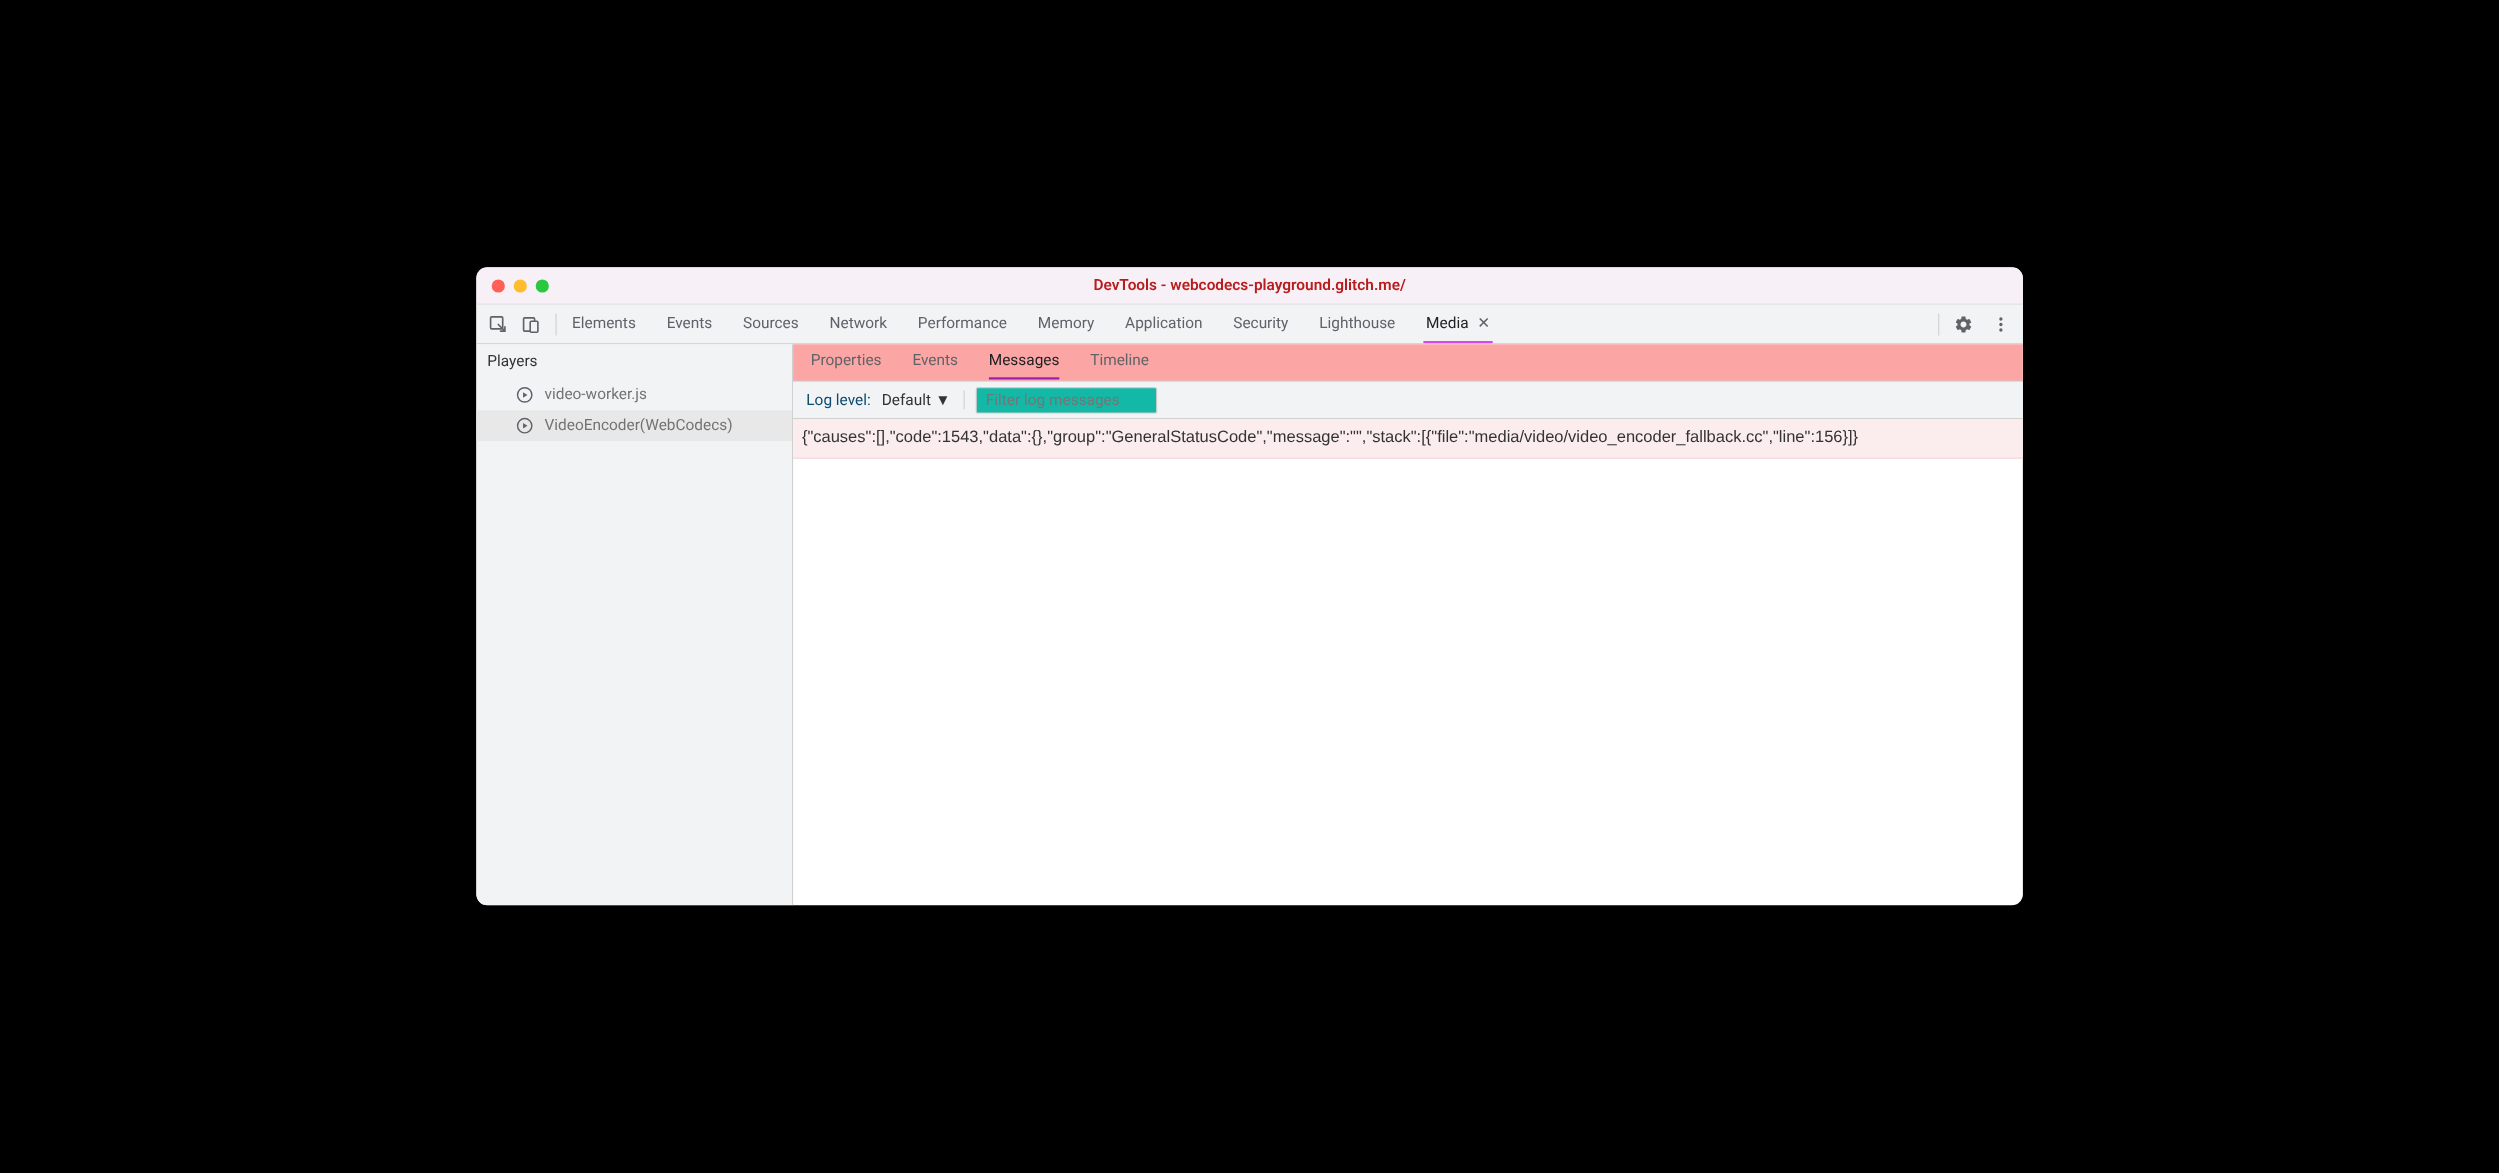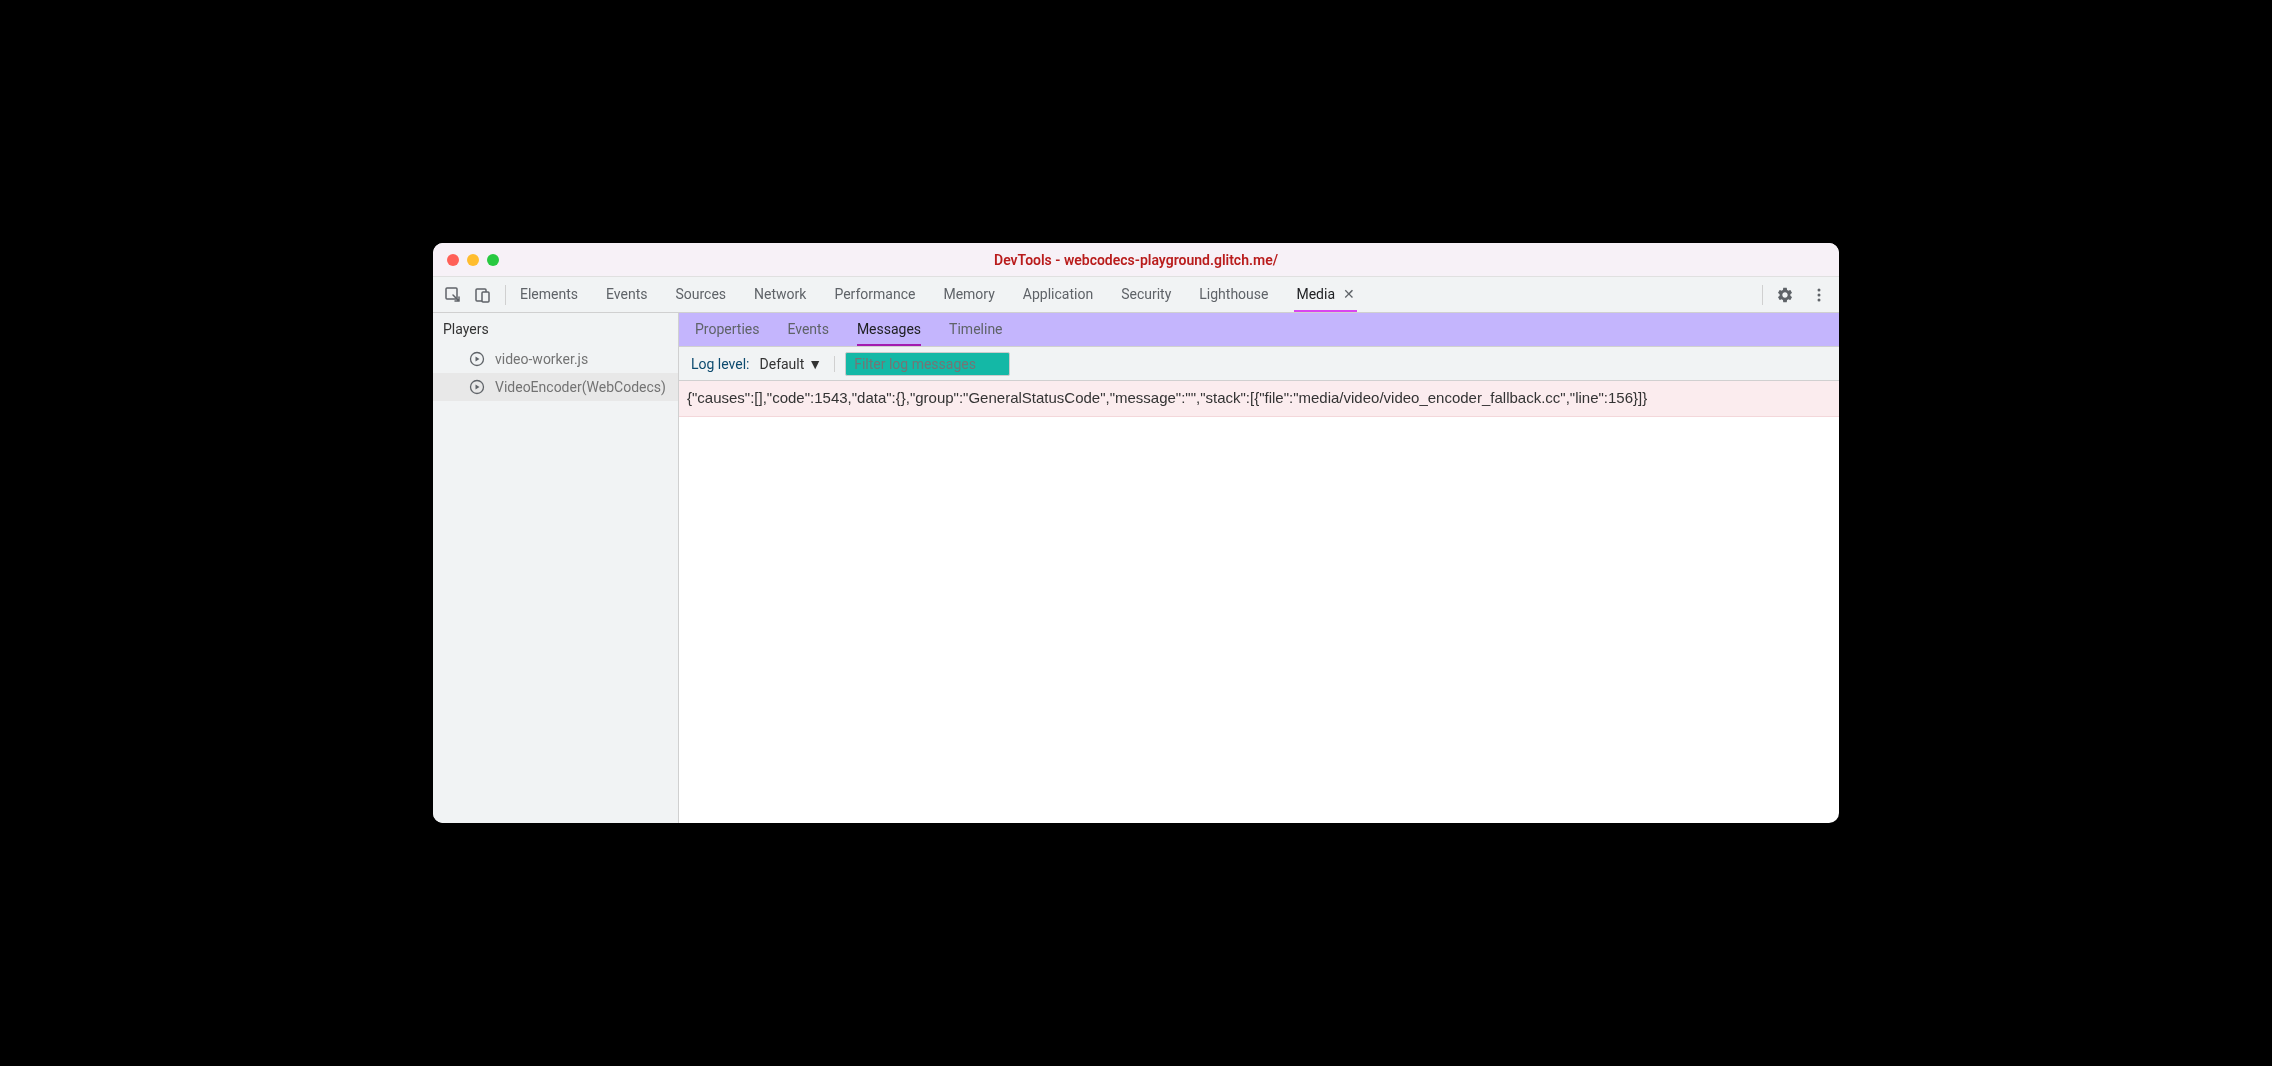--- a/index.html
+++ b/index.html
@@ -110,21 +110,21 @@
       gap: 14px;
       padding-left: 12px;
       border-left: 1px solid #d0d0d0;
     }
     .content {
       flex: 1;
       display: flex;
       min-height: 0;
     }
     .sidebar {
-      width: 246px;
+      width: 288px;
       background: #f1f3f4;
       border-right: 1px solid #d0d0d0;
       display: flex;
       flex-direction: column;
     }
     .sidebar-header {
       padding: 8px 10px;
       font-size: 14px;
       color: #333;
     }
@@ -147,23 +147,23 @@
       align-items:center;
       justify-content:center;
     }
     .main {
       flex: 1;
       display: flex;
       flex-direction: column;
     }
     .subtabs {
       height: 34px;
-      background: #c4b5fd;
-      display: flex;
-      align-items: center;
+      background: #fca5a5;
+      display: flex;
+      align-items: flex-start;
       padding: 0 16px;
       gap: 28px;
       border-bottom: 1px solid #d0d0d0;
     }
     .subtab {
       font-size: 14px;
       color: #5f6368;
       cursor: pointer;
       padding: 7px 0;
       border-bottom: 2px solid transparent;

